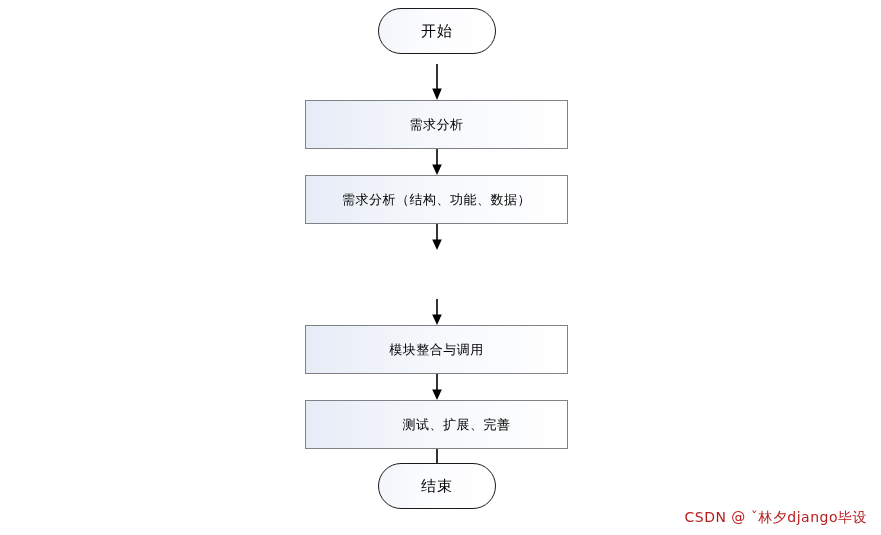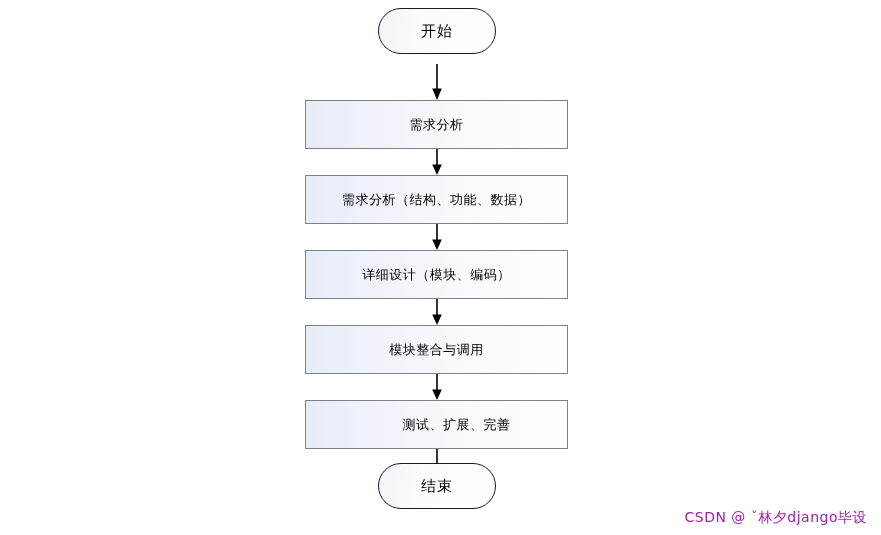--- a/index.html
+++ b/index.html
@@ -75,21 +75,21 @@
     height: 100%;
     overflow: visible;
   }
 
   
   #watermark {
     position: absolute;
     right: 14px;
     bottom: 8px;
     font-size: 14px;
-    color: #a21caf;
+    color: #b91c1c;
     white-space: nowrap;
     letter-spacing: 0.5px;
     user-select: none;
   }
 </style>
 </head>
 <body>
 
 <div id="canvas">
 
@@ -119,23 +119,20 @@
     <span class="node-text">需求分析（结构、功能、数据）</span>
   </div>
 
   <div class="connector" style="top:224px; height:26px;">
     <svg viewBox="0 0 16 26" preserveAspectRatio="none">
       <line x1="8" y1="0" x2="8" y2="19" stroke="#000000" stroke-width="1.6"></line>
       <polygon points="8,26 3.2,15.5 12.8,15.5" fill="#000000"></polygon>
     </svg>
   </div>
 
-  <div class="process" style="top:250px;">
-    <span class="node-text">详细设计（模块、编码）</span>
-  </div>
 
   <div class="connector" style="top:299px; height:26px;">
     <svg viewBox="0 0 16 26" preserveAspectRatio="none">
       <line x1="8" y1="0" x2="8" y2="19" stroke="#000000" stroke-width="1.6"></line>
       <polygon points="8,26 3.2,15.5 12.8,15.5" fill="#000000"></polygon>
     </svg>
   </div>
 
   <div class="process" style="top:325px;align-items:center;">
     <span class="node-text">模块整合与调用</span>

